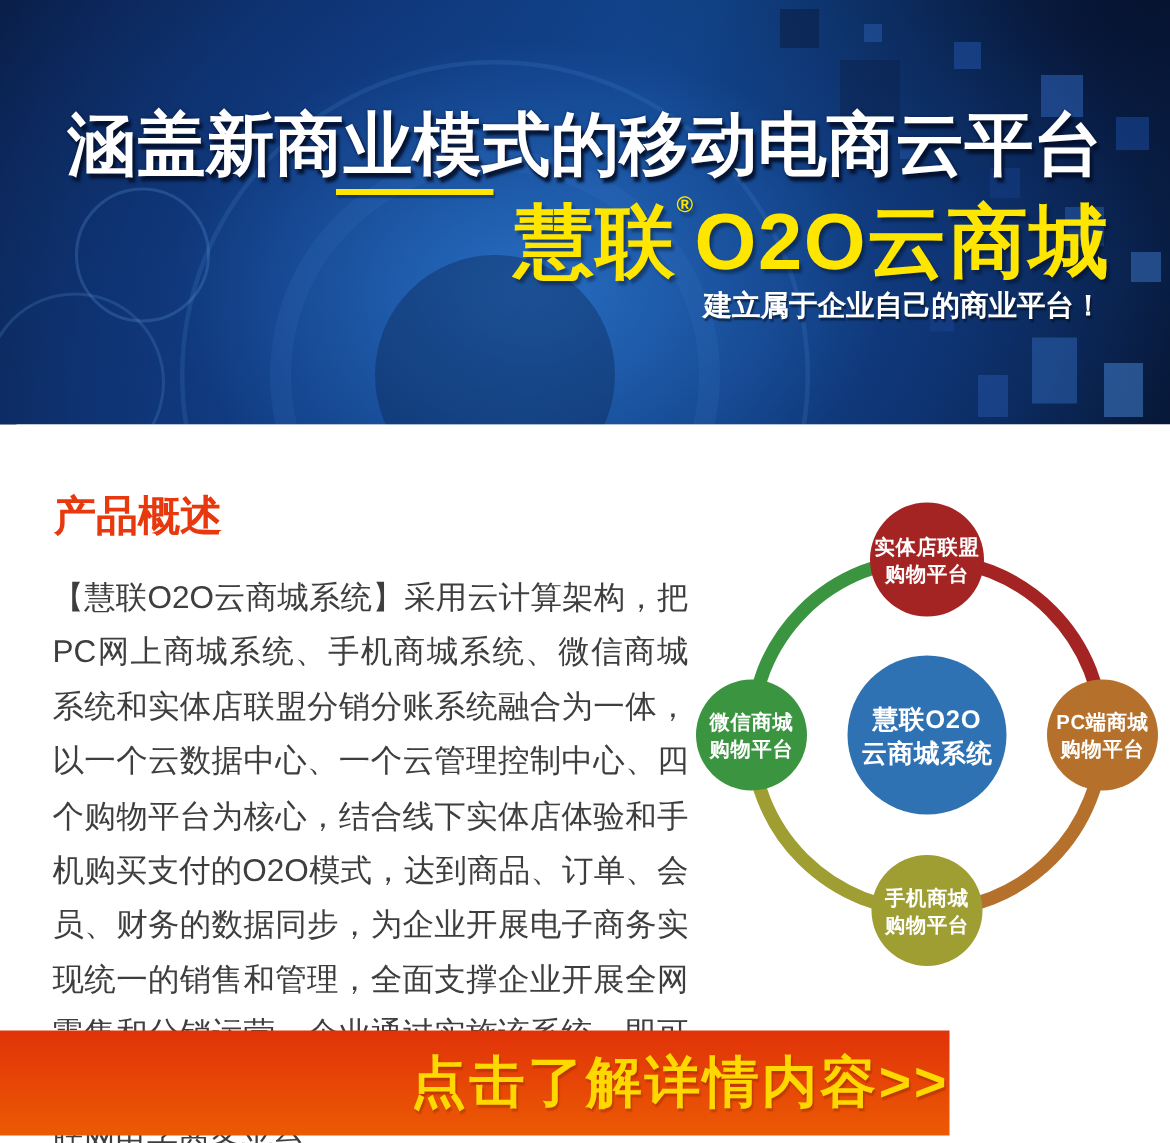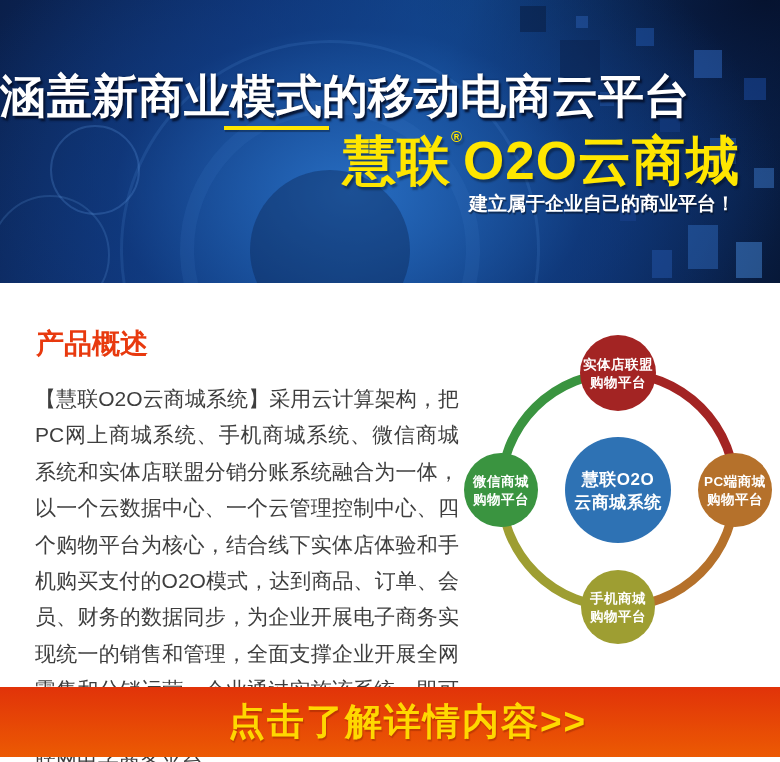--- a/index.html
+++ b/index.html
@@ -16,21 +16,21 @@
   }
   .ring { position:absolute; border-radius:50%; pointer-events:none; }
   .r1 { left:50px;  top:125px; width:90px;  height:90px;  border:2px solid rgba(110,170,240,0.22); }
   .r2 { left:-10px; top:195px; width:120px; height:120px; border:2px solid rgba(110,170,240,0.18); }
   .r3 { left:180px; top:100px; width:300px; height:300px; border:14px solid rgba(70,130,210,0.13); }
   .r4 { left:120px; top:40px;  width:420px; height:420px; border:3px solid rgba(90,150,225,0.16); }
   .r5 { left:250px; top:170px; width:160px; height:160px; background:rgba(8,30,70,0.35); }
   .sq { position:absolute; pointer-events:none; }
 
   .hero-headline {
-    position:absolute; top:66px; left:0; width:100%; text-align:left;
+    position:absolute; top:66px; left:0; width:100%; text-align:center;
     font-size:46px; font-weight:900; color:#ffffff; letter-spacing:0px;
     text-shadow:2px 3px 2px rgba(4,16,42,0.9), 0 0 2px rgba(8,30,70,0.8);
     white-space:nowrap;
   }
   .brand-row {
     position:absolute; top:126px; right:40px; height:62px;
     display:flex; align-items:flex-start; white-space:nowrap;
   }
   .brand-dash { width:105px; height:4px; background:#ffe600; margin-right:14px;
     box-shadow:1px 2px 1px rgba(0,0,0,0.3); }
@@ -55,23 +55,23 @@
     position:absolute; left:24px; top:98px; width:424px;
     font-size:21px; line-height:36.4px; color:#3e3e3e; text-align:justify;
   }
   .diagram { position:absolute; left:442px; top:42px; width:330px; height:330px; }
   .diagram text { font-weight:bold; fill:#ffffff; }
   .node-label { font-size:13.5px; letter-spacing:0.5px; }
   .center-label { font-size:17px; letter-spacing:0.5px; }
 
   
   .footer {
-    position:relative; width:780px; height:70px;
+    position:relative; width:633px; height:70px;
     background:linear-gradient(180deg, #e13309 0%, #ec5a03 100%);
-    text-align:center; cursor:pointer;padding-left:35px;
+    text-align:right; cursor:pointer;padding-left:35px;
   }
   .footer .cta {
     line-height:70px; font-size:37px; font-weight:900; color:#ffd800;
     letter-spacing:2px; text-shadow:1px 2px 1px rgba(120,30,0,0.35);
     white-space:nowrap;
   }
 </style>
 </head>
 <body>
 

